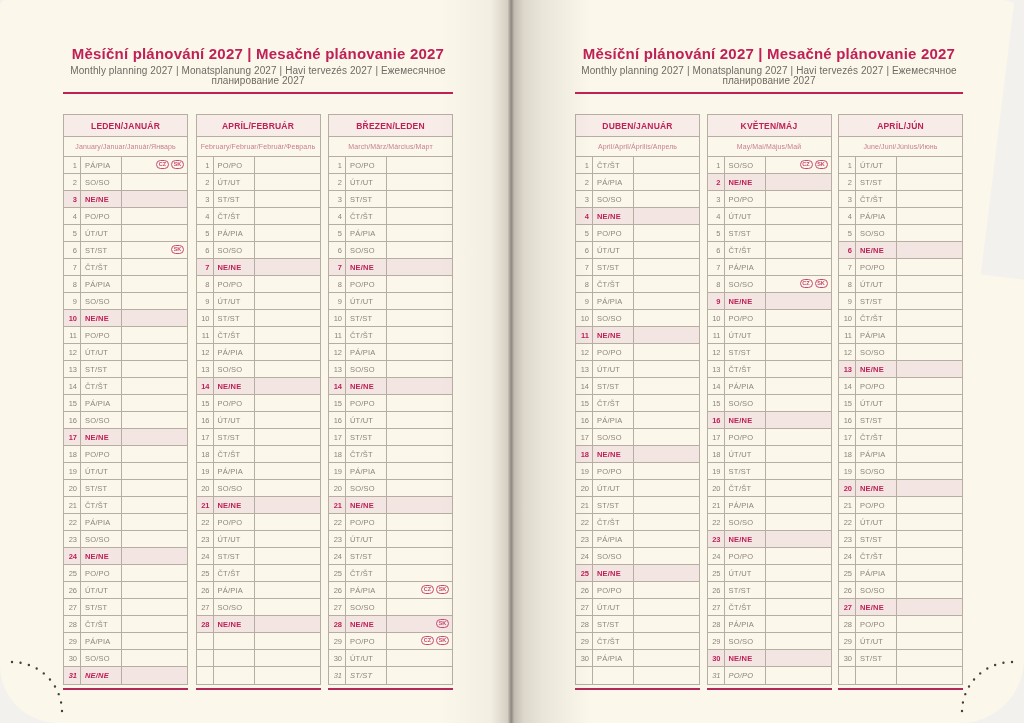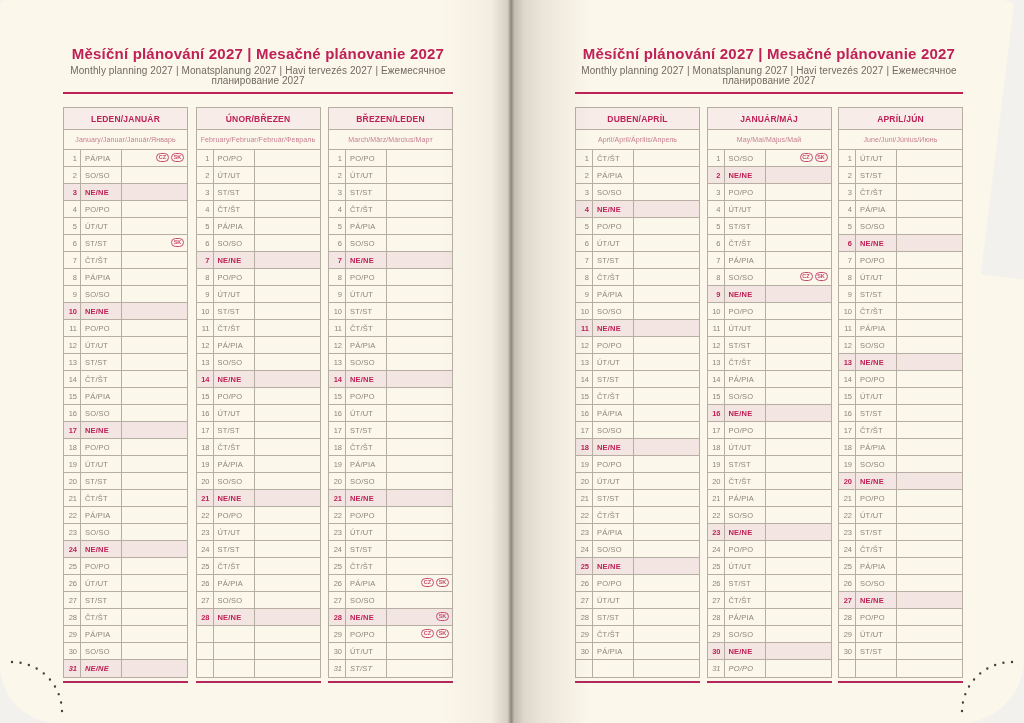--- a/index.html
+++ b/index.html
@@ -39,21 +39,21 @@
   .page-block.right { left: 575px; width: 388px; }
   .page-title {
     font-size: 15px; line-height: 16px; font-weight: bold;
     color: var(--accent, #bf2157); text-align: center; letter-spacing: .2px;
   }
   .page-subtitle {
     margin-top: 4px; font-size: 10px; line-height: 10px;
     color: #6f6a62; text-align: center; letter-spacing: .1px;
   }
   .title-rule { margin-top: 6px; height: 2px; background: var(--accent, #bf2157); }
-  .months { margin-top: 13px; display: flex; justify-content: space-between; }
+  .months { margin-top: 20px; display: flex; justify-content: space-between; }
   .month { width: 125px; }
   .m-box { border: 1px solid var(--border, #b6ada3); }
   .m-head {
     height: 22px; display: flex; align-items: center; justify-content: center;
     background: var(--header_bg, #f7ece7);
     color: var(--accent, #bf2157);
     font-size: 8.5px; font-weight: bold; letter-spacing: .2px;
     border-bottom: 1px solid var(--border, #b6ada3);
   }
   .m-langs {
@@ -260,21 +260,21 @@
             <div class="drow sun">
               <span class="dnum">31</span>
               <span class="dday">NE/NE</span>
               <span class="dnotes"></span>
             </div>
           </div>
           <div class="m-underline"></div>
         </div>
         <div class="month">
           <div class="m-box">
-            <div class="m-head">ÚNOR/BŘEZEN</div>
+            <div class="m-head">APRÍL/FEBRUÁR</div>
             <div class="m-langs">February/Februar/Február/Февраль</div>
             <div class="drow">
               <span class="dnum">1</span>
               <span class="dday">PO/PO</span>
               <span class="dnotes"></span>
             </div>
             <div class="drow">
               <span class="dnum">2</span>
               <span class="dday">ÚT/UT</span>
               <span class="dnotes"></span>
@@ -592,21 +592,21 @@
       </div>
   </div>
 
   <div class="page-block right">
     <div class="page-title">Měsíční plánování 2027 | Mesačné plánovanie 2027</div>
     <div class="page-subtitle">Monthly planning 2027 | Monatsplanung 2027 | Havi tervezés 2027 | Ежемесячное планирование 2027</div>
     <div class="title-rule"></div>
     <div class="months">
         <div class="month">
           <div class="m-box">
-            <div class="m-head">DUBEN/APRÍL</div>
+            <div class="m-head">DUBEN/JANUÁR</div>
             <div class="m-langs">April/April/Április/Апрель</div>
             <div class="drow">
               <span class="dnum">1</span>
               <span class="dday">ČT/ŠT</span>
               <span class="dnotes"></span>
             </div>
             <div class="drow">
               <span class="dnum">2</span>
               <span class="dday">PÁ/PIA</span>
               <span class="dnotes"></span>
@@ -754,21 +754,21 @@
             <div class="drow">
               <span class="dnum"></span>
               <span class="dday"></span>
               <span class="dnotes"></span>
             </div>
           </div>
           <div class="m-underline"></div>
         </div>
         <div class="month">
           <div class="m-box">
-            <div class="m-head">JANUÁR/MÁJ</div>
+            <div class="m-head">KVĚTEN/MÁJ</div>
             <div class="m-langs">May/Mai/Május/Май</div>
             <div class="drow">
               <span class="dnum">1</span>
               <span class="dday">SO/SO</span>
               <span class="dnotes"><span class="badge">CZ</span><span class="badge">SK</span></span>
             </div>
             <div class="drow sun">
               <span class="dnum">2</span>
               <span class="dday">NE/NE</span>
               <span class="dnotes"></span>

